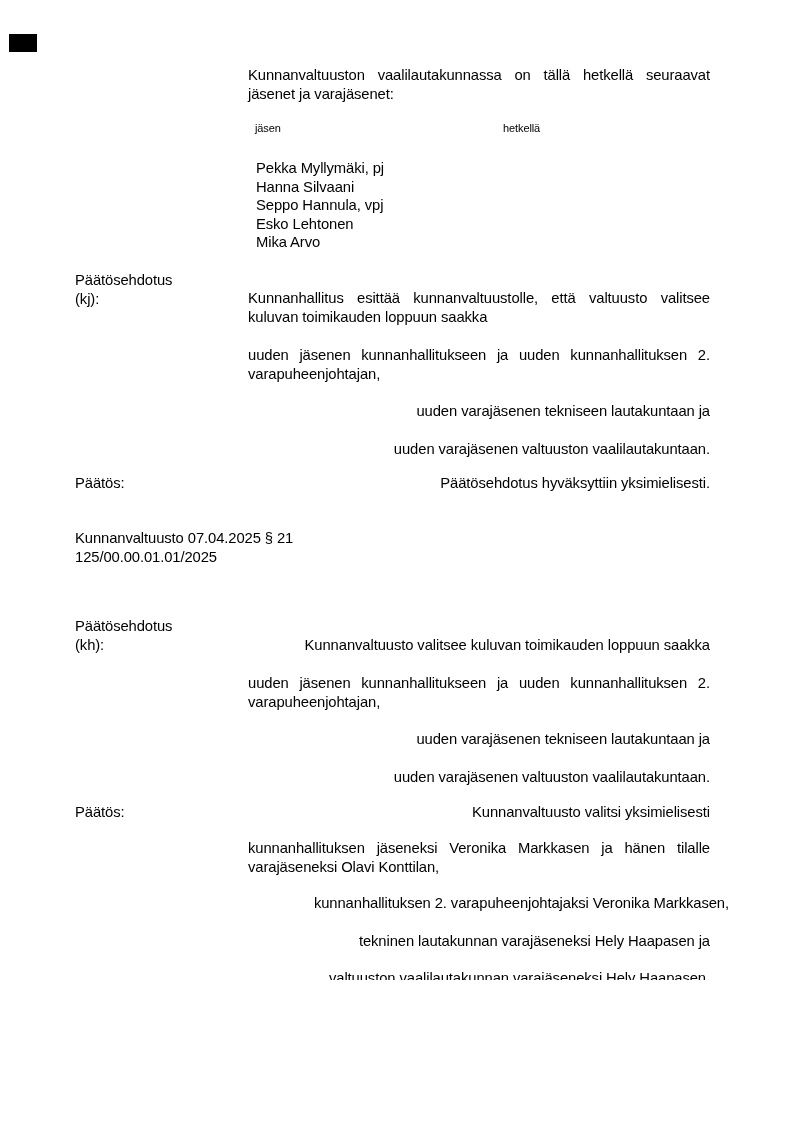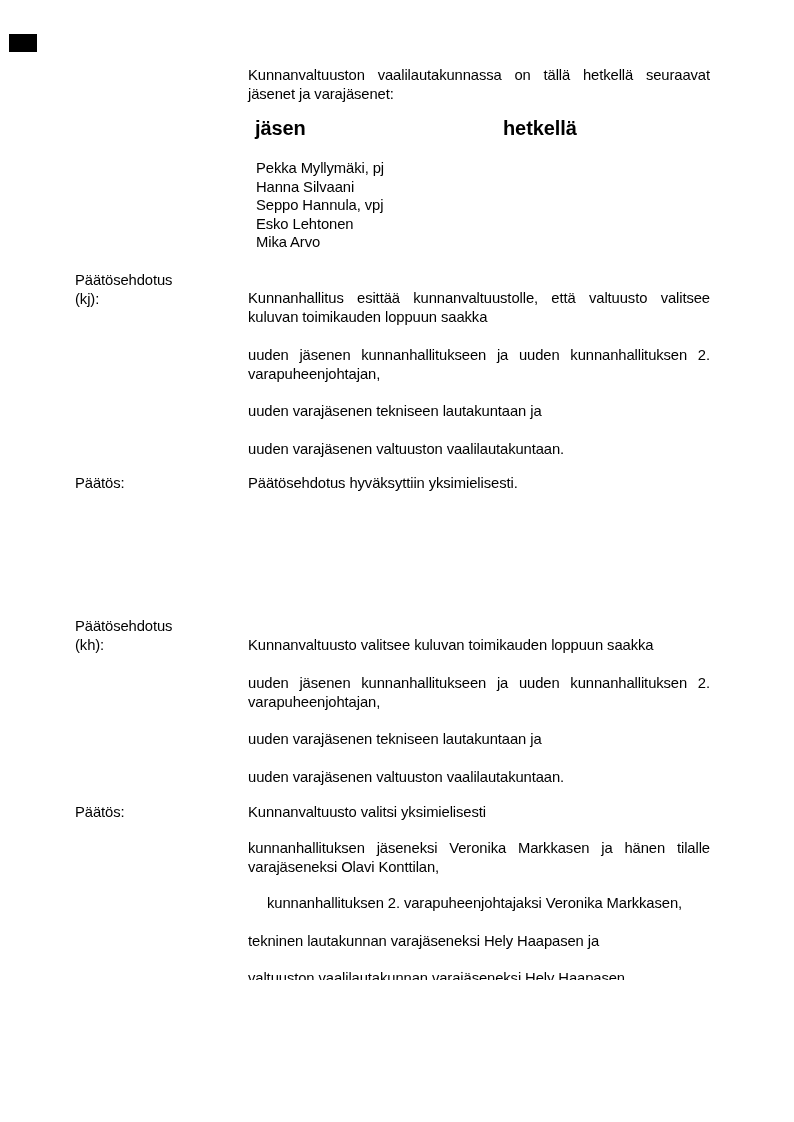--- a/index.html
+++ b/index.html
@@ -3,22 +3,22 @@
 <meta charset="utf-8">
 <style>
   html,body{margin:0;padding:0;background:#fff;}
   .page{
     position:relative;width:794px;height:980px;background:#ffffff;
     font-family:"Liberation Sans",sans-serif;font-size:14.8px;line-height:19px;
     letter-spacing:-0.1px;color:#000;overflow:hidden;
   }
   .abs{position:absolute;}
   .par{width:462px;text-align:justify;}
-  .single{width:462px;text-align:left;}
-  .hdr{font-weight:bold;font-size:20px;}
+  .single{width:462px;text-align:right;}
+  .hdr{font-weight:normal;font-size:11px;}
   .namecol div{line-height:18.5px;white-space:nowrap;}
   .labelcol div{line-height:19px;white-space:nowrap;}
   .redaction{position:absolute;background:#000;}
 </style>
 </head>
 <body>
 
 <div class="page">
 
   <div class="redaction" style="left:9px;top:34px;width:28px;height:18px;"></div>
@@ -44,20 +44,24 @@
   </div>
 
   <div class="abs par" style="left:248px;top:289px;">Kunnanhallitus esittää kunnanvaltuustolle, että valtuusto valitsee kuluvan toimikauden loppuun saakka</div>
   <div class="abs par" style="left:248px;top:346px;">uuden jäsenen kunnanhallitukseen ja uuden kunnanhallituksen 2. varapuheenjohtajan,</div>
   <div class="abs single" style="left:248px;top:402px;">uuden varajäsenen tekniseen lautakuntaan ja</div>
   <div class="abs single" style="left:248px;top:440px;">uuden varajäsenen valtuuston vaalilautakuntaan.</div>
 
   <div class="abs" style="left:75px;top:474px;">Päätös:</div>
   <div class="abs single" style="left:248px;top:474px;">Päätösehdotus hyväksyttiin yksimielisesti.</div>
 
+  <div class="abs labelcol" style="left:75px;top:529px;">
+    <div>Kunnanvaltuusto 07.04.2025 § 21</div>
+    <div>125/00.00.01.01/2025</div>
+  </div>
 
   <div class="abs labelcol" style="left:75px;top:617px;">
     <div>Päätösehdotus</div>
     <div>(kh):</div>
   </div>
 
   <div class="abs single" style="left:248px;top:636px;">Kunnanvaltuusto valitsee kuluvan toimikauden loppuun saakka</div>
   <div class="abs par" style="left:248px;top:674px;">uuden jäsenen kunnanhallitukseen ja uuden kunnanhallituksen 2. varapuheenjohtajan,</div>
   <div class="abs single" style="left:248px;top:730px;">uuden varajäsenen tekniseen lautakuntaan ja</div>
   <div class="abs single" style="left:248px;top:768px;">uuden varajäsenen valtuuston vaalilautakuntaan.</div>

